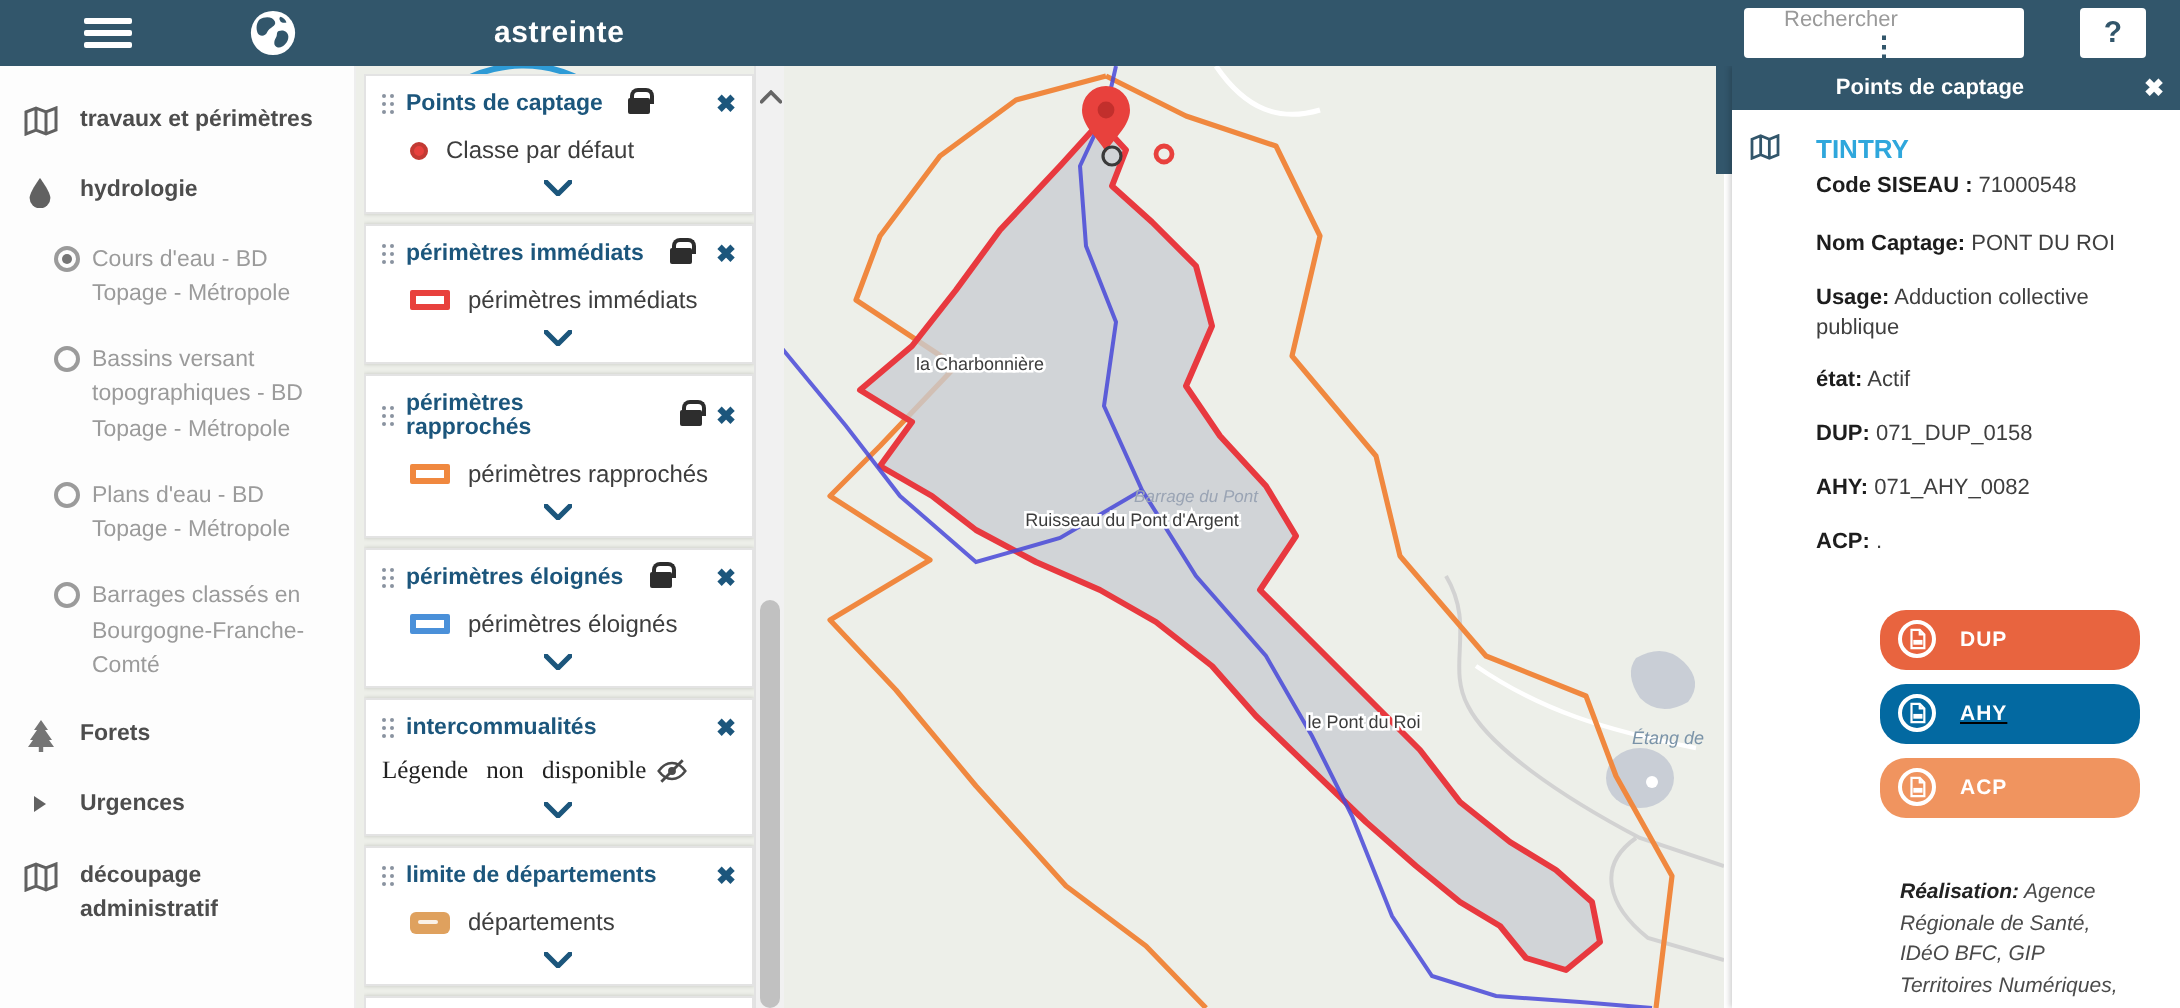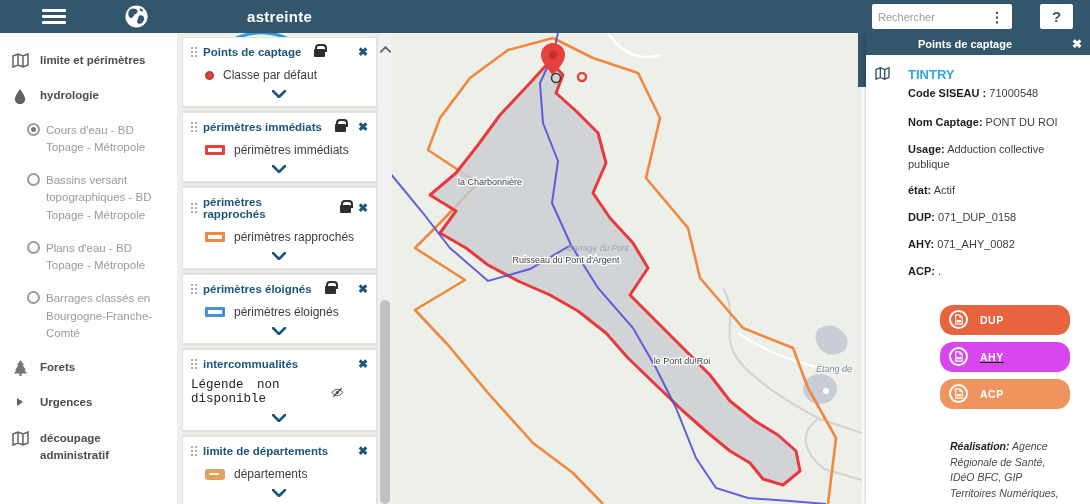--- a/index.html
+++ b/index.html
@@ -9,21 +9,21 @@
 
   
   .navbar { position:absolute; left:0; top:0; width:1090px; height:33px;
     background:#32566b; display:flex; align-items:center; z-index:50; }
   .burger { margin-left:42px; width:24px; height:15px; display:flex; flex-direction:column;
     justify-content:space-between; cursor:pointer; }
   .burger div { height:3px; background:#fff; border-radius:1px; }
   .globe { margin-left:58px; width:25px; height:25px; }
   .app-title { margin-left:98px; color:#fff; font-size:15px; font-weight:bold; letter-spacing:.3px; }
   .search-box { margin-left:auto; width:140px; height:25px; background:#fff; border-radius:2px;
-    display:flex; align-items:center; padding:0 6px; }
+    display:flex; align-items:center; padding:0 6px;flex-direction:column; }
   .search-box input { flex:1; border:none; outline:none; font-size:11px; color:#444; width:100px;
     font-family:"Liberation Sans",sans-serif; }
   .search-box input::placeholder { color:#9a9a9a; }
   .kebab { color:#32566b; font-weight:bold; font-size:14px; line-height:1; padding:0 2px; cursor:pointer; }
   .help-btn { margin-left:28px; margin-right:17px; width:33px; height:25px; background:#fff;
     border-radius:2px; color:#32566b; font-size:15px; font-weight:bold; display:flex;
     align-items:center; justify-content:center; cursor:pointer; }
 
   
   .sidebar { position:absolute; left:0; top:33px; width:178px; height:471px; background:#fdfdfd;
@@ -61,21 +61,21 @@
   .lc-close { margin-left:auto; color:#1c567c; font-size:12px; font-weight:bold; cursor:pointer; line-height:1; }
   .lc-legend { display:flex; align-items:center; gap:9px; margin:10px 0 2px 16px; }
   .swatch-point { width:9px; height:9px; border-radius:50%; background:#e8413d; border:2px solid #c23a33; flex:none; }
   .swatch-rect { width:20px; height:10px; background:#fff; border:3px solid; border-radius:1px; flex:none; }
   .swatch-fill { width:20px; height:11px; border-radius:3px; flex:none; position:relative; }
   .swatch-fill::after { content:""; position:absolute; left:4px; top:4px; width:10px; height:2.5px;
     background:rgba(255,255,255,.85); border-radius:1px; }
   .lc-legend-label { font-size:12px; color:#3d3d3d; }
   .lc-unavailable { display:flex; align-items:center; justify-content:space-between;
     margin:8px 24px 2px 2px; }
-  .lc-unavailable span { font-family:Liberation Mono, monospace; font-size:12.5px; color:#222;
+  .lc-unavailable span { font-family:Liberation Serif, serif; font-size:12.5px; color:#222;
     word-spacing:6px; }
   .lc-chevron { display:flex; justify-content:center; padding:6px 0 4px; cursor:pointer; }
 
   
   .panel-scroll { position:absolute; left:377px; top:33px; width:15px; height:471px;
     background:#f1f1f1; border-left:1px solid #e2e2e2; z-index:21; }
   .scroll-up { position:absolute; top:6px; left:2px; cursor:pointer; }
   .scroll-thumb { position:absolute; top:267px; left:2px; width:10px; height:204px;
     background:#c1c1c1; border-radius:5px; cursor:grab; }
 
@@ -165,21 +165,21 @@
     </svg>
   </div>
 
   <div class="sidebar" id="sidebar-mount">
       <div class="sb-item section">
     <span class="sb-ico">
           <svg width="17" height="15" viewBox="0 0 17 15">
             <path d="M1,3 L6,1 L11,3 L16,1 L16,12 L11,14 L6,12 L1,14 Z M6,1 L6,12 M11,3 L11,14" fill="none" stroke="#616161" stroke-width="1.5"></path>
           </svg>
         </span>
-    <span class="sb-label">limite et périmètres</span>
+    <span class="sb-label">travaux et périmètres</span>
   </div>
       <div class="sb-item section">
     <span class="sb-ico">
           <svg width="12" height="16" viewBox="0 0 12 16">
             <path d="M6,1 C6,1 0.8,8 0.8,11 a5.2,5.2 0 0 0 10.4,0 C11.2,8 6,1 6,1 Z" fill="#616161"></path>
           </svg>
         </span>
     <span class="sb-label">hydrologie</span>
   </div>
       <div class="sb-item option">
@@ -383,21 +383,21 @@
       <div class="ip-buttons" id="btns-mount">
           <div class="doc-btn" style="background: rgb(232, 100, 63);">
     <span class="circ">
       <svg width="11" height="11" viewBox="0 0 12 12">
                 <path d="M3,1 L7.5,1 L10,3.5 L10,11 L3,11 Z M7.5,1 L7.5,3.5 L10,3.5" fill="none" stroke="#fff" stroke-width="1.2"></path>
                 <rect x="4" y="6.5" width="5" height="2.6" fill="#fff"></rect>
               </svg>
     </span>
     <span class="lbl">DUP</span>
   </div>
-          <div class="doc-btn" style="background: #d946ef; text-decoration: underline;">
+          <div class="doc-btn" style="background: #0369a1; text-decoration: underline;">
     <span class="circ">
       <svg width="11" height="11" viewBox="0 0 12 12">
                 <path d="M3,1 L7.5,1 L10,3.5 L10,11 L3,11 Z M7.5,1 L7.5,3.5 L10,3.5" fill="none" stroke="#fff" stroke-width="1.2"></path>
                 <rect x="4" y="6.5" width="5" height="2.6" fill="#fff"></rect>
               </svg>
     </span>
     <span class="lbl">AHY</span>
   </div>
           <div class="doc-btn" style="background: rgb(240, 148, 95);">
     <span class="circ">

